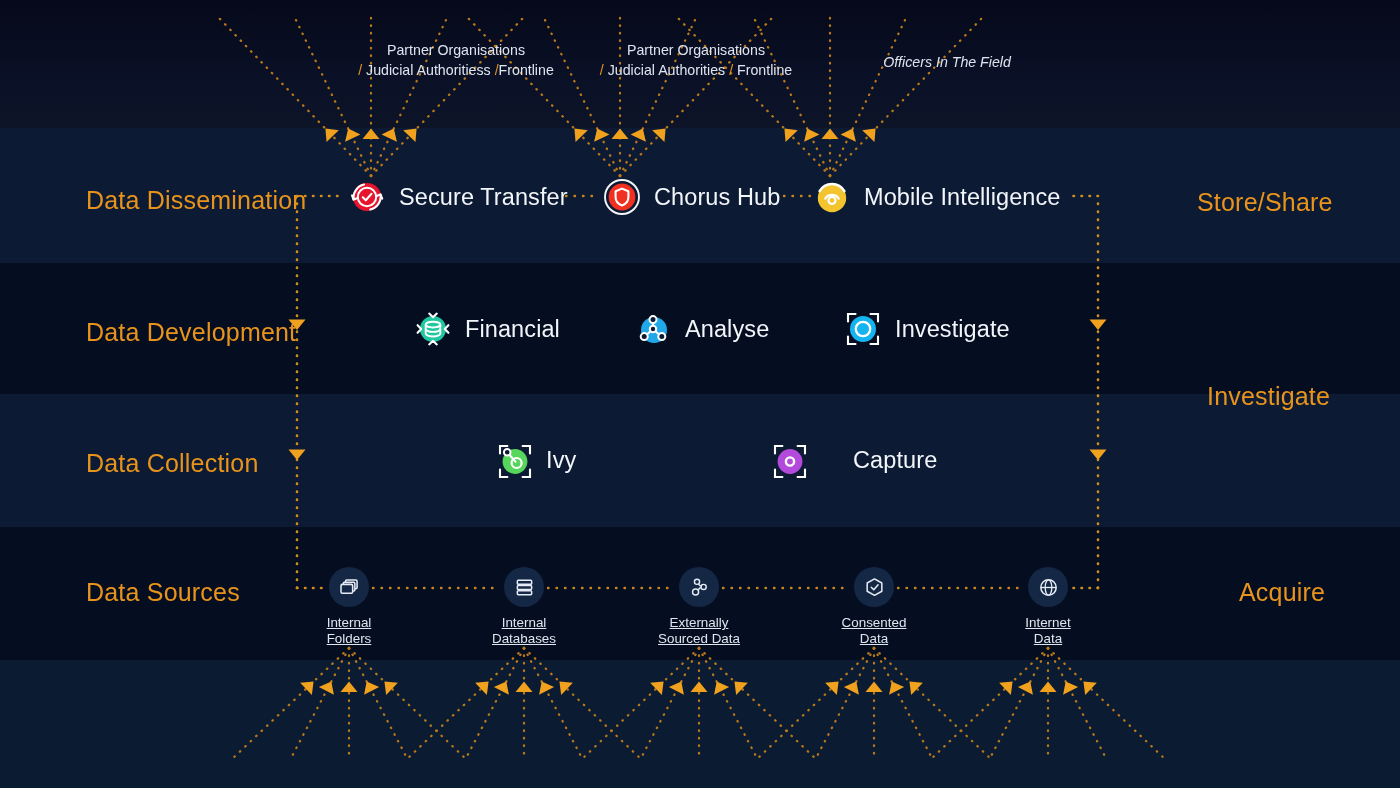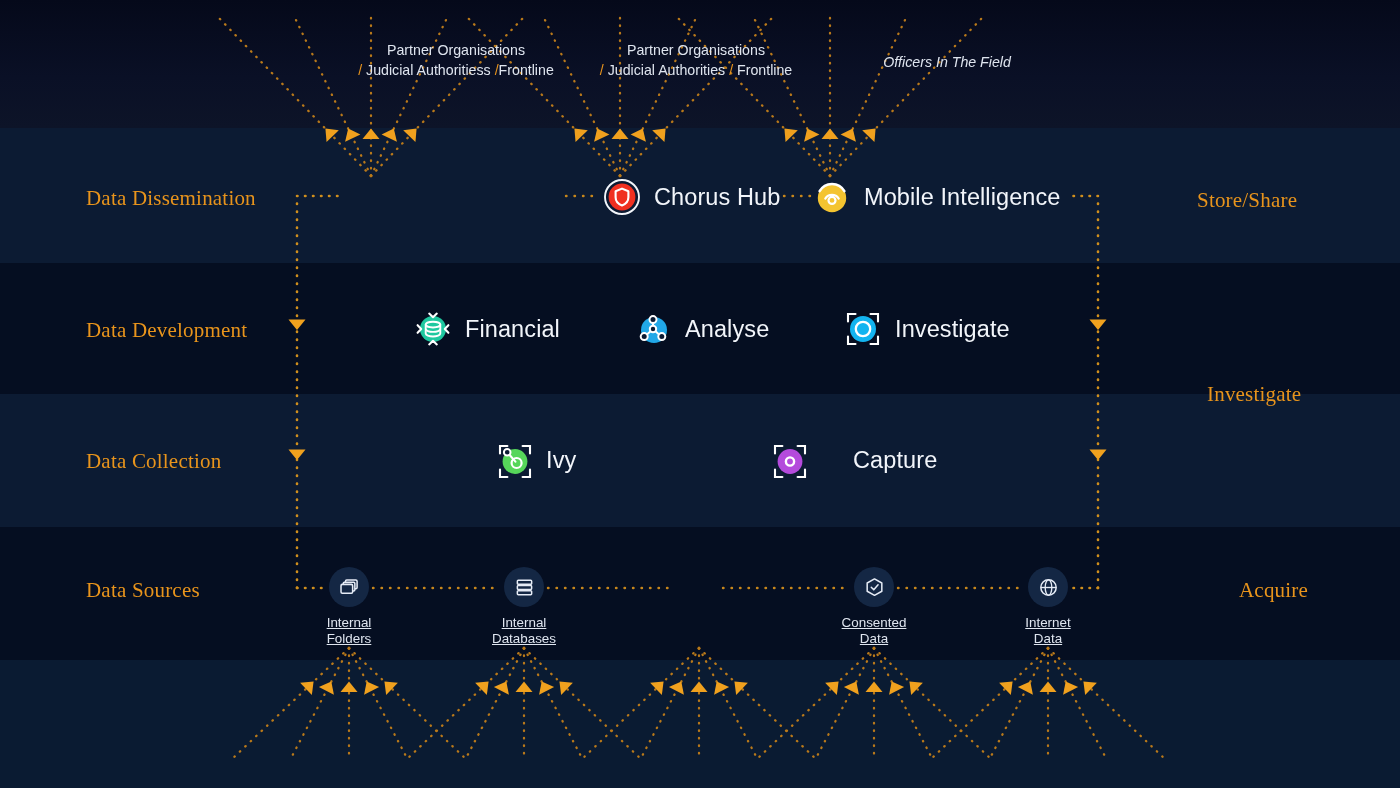--- a/index.html
+++ b/index.html
@@ -24,22 +24,22 @@
     position:absolute; left:0; top:0; width:1400px; height:128px;
     background:linear-gradient(180deg,#05091a 0%, #0a1026 60%, #0d1428 100%);
   }
 
   
   svg.layer { position:absolute; left:0; top:0; width:1400px; height:788px; overflow:visible; }
   #dotpaths { pointer-events:none; }
 
   
   .row-label {
-    position:absolute; color:#e8941c; font-size:21px; letter-spacing:.2px;
-    white-space:nowrap; font-weight:400;font-family:Liberation Serif, serif;
+    position:absolute; color:#e8941c; font-size:25px; letter-spacing:.2px;
+    white-space:nowrap; font-weight:400;
   }
   .row-label.left  { left:86px; }
   .row-label.right { }
 
   
   .node {
     position:absolute; display:flex; align-items:center; gap:10px;
     white-space:nowrap;
   }
   .node .glyph { position:relative; width:44px; height:44px; flex:0 0 44px; }
@@ -216,20 +216,34 @@
 
   <div class="row-label left" style="top:186px;">Data Dissemination</div>
   <div class="row-label left" style="top:318px;">Data Development</div>
   <div class="row-label left" style="top:449px;">Data Collection</div>
   <div class="row-label left" style="top:578px;">Data Sources</div>
 
   <div class="row-label right" style="left:1197px; top:188px;">Store/Share</div>
   <div class="row-label right" style="left:1207px; top:382px;">Investigate</div>
   <div class="row-label right" style="left:1239px; top:578px;">Acquire</div>
 
+  <div class="node" style="left:345px; top:175px;">
+    <span class="glyph">
+      <svg viewBox="0 0 44 44" width="44" height="44">
+        <circle cx="22" cy="22" r="14" fill="#e8142d"></circle>
+        <circle cx="22" cy="22" r="9.2" fill="none" stroke="#ffffff" stroke-width="2"></circle>
+        <path d="M17.8 22.3 L20.8 25.3 L26.4 18.9" fill="none" stroke="#ffffff" stroke-width="2.1" stroke-linecap="round" stroke-linejoin="round"></path>
+        <path d="M8.6 24.5 A13.6 13.6 0 0 1 19 9.6" fill="none" stroke="#ffffff" stroke-width="2.1" stroke-linecap="round"></path>
+        <path d="M8.6 24.5 l-1.6 -4.1 M8.6 24.5 l4.2 -1.4" fill="none" stroke="#ffffff" stroke-width="2.1" stroke-linecap="round"></path>
+        <path d="M35.6 19.6 A13.6 13.6 0 0 1 25.2 34.6" fill="none" stroke="#ffffff" stroke-width="2.1" stroke-linecap="round"></path>
+        <path d="M35.6 19.6 l1.6 4.1 M35.6 19.6 l-4.2 1.4" fill="none" stroke="#ffffff" stroke-width="2.1" stroke-linecap="round"></path>
+      </svg>
+    </span>
+    <span class="caption">Secure Transfer</span>
+  </div>
 
   <div class="node" style="left:600px; top:175px;">
     <span class="glyph">
       <svg viewBox="0 0 44 44" width="44" height="44">
         <circle cx="22" cy="22" r="17" fill="none" stroke="#f2f5fa" stroke-width="1.9"></circle>
         <circle cx="22" cy="22" r="13.4" fill="#f03020"></circle>
         <path d="M22 13.6 L28.4 16.3 V22.2 C28.4 26.1 25.6 29 22 30.4 C18.4 29 15.6 26.1 15.6 22.2 V16.3 Z" fill="none" stroke="#ffffff" stroke-width="2.1" stroke-linejoin="round"></path>
       </svg>
     </span>
     <span class="caption">Chorus Hub</span>
@@ -342,20 +356,34 @@
         <rect x="6" y="11.8" width="16" height="4.4" rx="1" fill="none" stroke="#e6ecf6" stroke-width="1.7"></rect>
         <rect x="6" y="17.6" width="16" height="4.4" rx="1" fill="none" stroke="#e6ecf6" stroke-width="1.7"></rect>
       </svg>
     </span>
     <span class="lbl">
       <span>Internal</span><br>
       <span>Databases</span>
     </span>
   </div>
 
+  <div class="src" style="left:619px; top:567px;">
+    <span class="disc">
+      <svg viewBox="0 0 28 28" width="25" height="25">
+        <path d="M11.2 8.6 L15.4 12.6 M15.4 13.8 L11.8 17.2" fill="none" stroke="#e6ecf6" stroke-width="1.6"></path>
+        <circle cx="11.2" cy="7.6" r="2.9" fill="#142744" stroke="#e6ecf6" stroke-width="1.6"></circle>
+        <circle cx="18.6" cy="13.4" r="2.9" fill="#142744" stroke="#e6ecf6" stroke-width="1.6"></circle>
+        <circle cx="9.6" cy="19" r="3.4" fill="#142744" stroke="#e6ecf6" stroke-width="1.6"></circle>
+      </svg>
+    </span>
+    <span class="lbl">
+      <span>Externally</span><br>
+      <span>Sourced Data</span>
+    </span>
+  </div>
 
   <div class="src" style="left:794px; top:567px;">
     <span class="disc">
       <svg viewBox="0 0 28 28" width="25" height="25">
         <path d="M14 4.4 L22.2 9 V18.2 L14 22.8 L5.8 18.2 V9 Z" fill="none" stroke="#e6ecf6" stroke-width="1.7" stroke-linejoin="round"></path>
         <path d="M10.4 13.8 L13.2 16.6 L18 11" fill="none" stroke="#e6ecf6" stroke-width="1.7" stroke-linecap="round" stroke-linejoin="round"></path>
       </svg>
     </span>
     <span class="lbl">
       <span>Consented</span><br>

